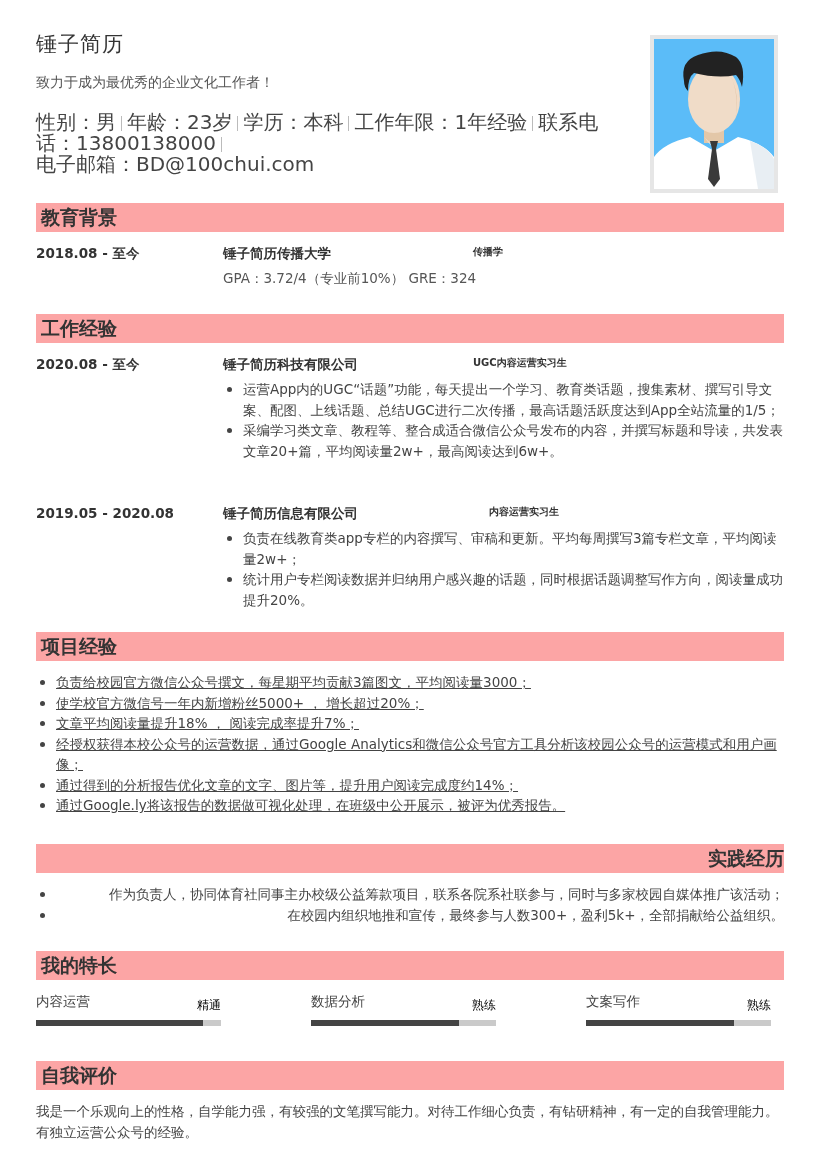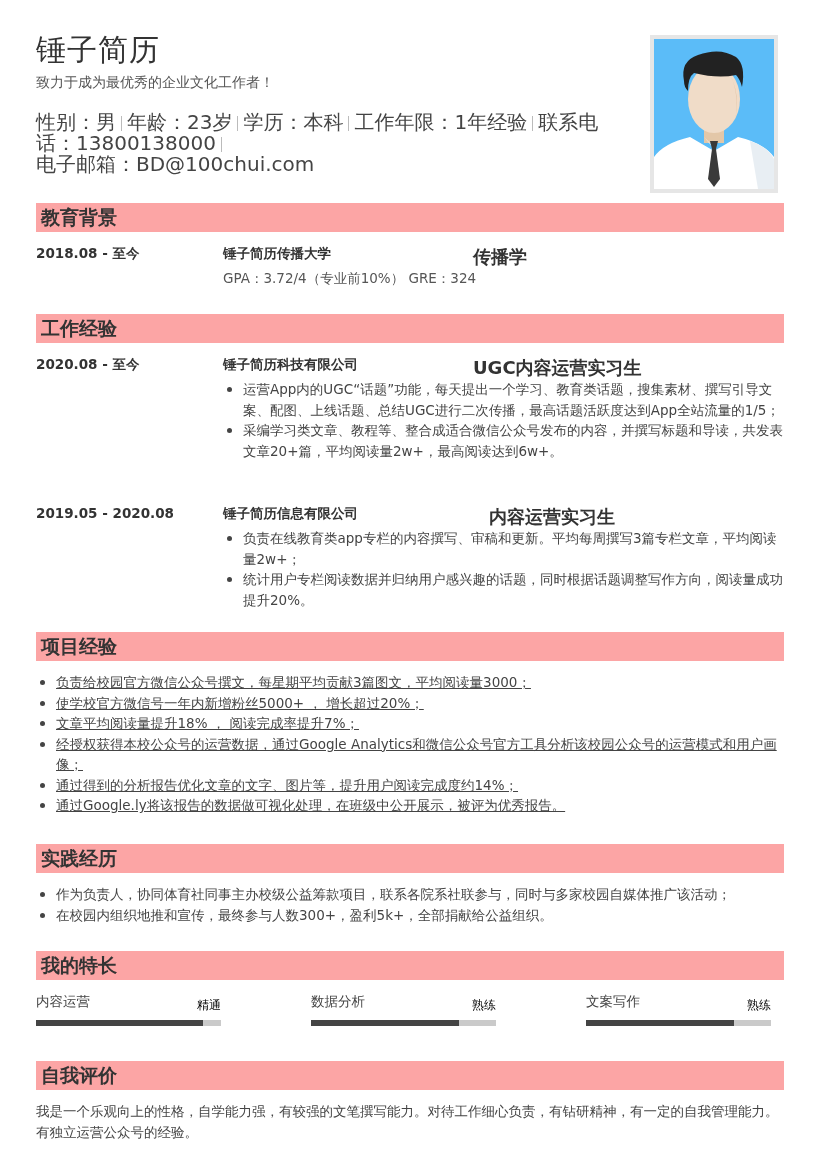--- a/index.html
+++ b/index.html
@@ -1,29 +1,29 @@
 <!DOCTYPE html>
 <html><head>
 <meta charset="utf-8">
 <style>
   * { margin:0; padding:0; box-sizing:border-box; }
   html, body { width:820px; height:1160px; background:#fff; }
   body { font-family: "DejaVu Sans", "Liberation Sans", sans-serif; color:#444; position:relative; overflow:hidden; }
-  .name { position:absolute; left:36px; top:30px; font-size:30px; color:#333; letter-spacing:1px; }
+  .name { position:absolute; left:36px; top:30px; font-size:21px; color:#333; letter-spacing:1px; }
   .motto { position:absolute; left:36px; top:74px; font-size:14px; color:#555; }
   .info { position:absolute; left:36px; top:112px; font-size:20px; color:#444; line-height:21px; width:580px; }
   .info .sep { display:inline-block; width:1px; height:15px; background:#bbb; margin:0 5px; vertical-align:-2px; }
   .photo { position:absolute; left:650px; top:35px; width:128px; height:158px; background:#e6e6e6; padding:4px; }
   .photo .bg { width:120px; height:150px; background:#5bbcf8; position:relative; overflow:hidden; }
   .section { position:absolute; left:36px; width:748px; }
   .sec-head { height:29px; background:#fca5a5; font-size:19px; font-weight:bold; color:#333; padding-left:5px; line-height:29px; }
   .row { position:relative; font-size:13.5px; }
   .date { position:absolute; left:0; font-weight:bold; color:#333; font-size:13.5px; }
   .org { position:absolute; left:187px; font-weight:bold; color:#333; font-size:13.5px;text-align:center; }
-  .role { position:absolute; left:437px; font-weight:bold; color:#333; font-size:18px; }
+  .role { position:absolute; left:437px; font-weight:bold; color:#333; font-size:10px; }
   .detail { position:absolute; left:187px; color:#555; font-size:13.5px; }
   ul.bul { list-style:none; font-size:13.5px; color:#444; line-height:20.5px; }
   ul.bul li { position:relative; padding-left:20px; }
   ul.bul li::before { content:""; position:absolute; left:4px; top:8px; width:5px; height:5px; border-radius:50%; background:#444; }
   .skill { position:absolute; width:185px; }
   .skill .sname { position:absolute; left:0; top:0; font-size:13.5px; color:#444; }
   .skill .slevel { position:absolute; right:0; top:4px; font-size:12px; color:#000000; }
   .skill .bar { position:absolute; left:0; top:27px; width:185px; height:6px; background:#cacaca; }
   .skill .fill { height:6px; background:#444; }
   .para { font-size:13.5px; color:#444; line-height:21px; }
@@ -91,21 +91,21 @@
   <ul class="bul" style="margin-top:11px; width:748px;text-decoration:underline;">
     <li>负责给校园官方微信公众号撰文，每星期平均贡献3篇图文，平均阅读量3000；</li>
     <li>使学校官方微信号一年内新增粉丝5000+ ， 增长超过20%；</li>
     <li>文章平均阅读量提升18% ， 阅读完成率提升7%；</li>
     <li>经授权获得本校公众号的运营数据，通过Google Analytics和微信公众号官方工具分析该校园公众号的运营模式和用户画像；</li>
     <li>通过得到的分析报告优化文章的文字、图片等，提升用户阅读完成度约14%；</li>
     <li>通过Google.ly将该报告的数据做可视化处理，在班级中公开展示，被评为优秀报告。</li>
   </ul>
 </div>
 
-<div class="section" style="top:844px;">
+<div class="section" style="top:844px;text-align:right;">
   <div class="sec-head">实践经历</div>
   <ul class="bul" style="margin-top:11px;">
     <li>作为负责人，协同体育社同事主办校级公益筹款项目，联系各院系社联参与，同时与多家校园自媒体推广该活动；</li>
     <li>在校园内组织地推和宣传，最终参与人数300+，盈利5k+，全部捐献给公益组织。</li>
   </ul>
 </div>
 
 <div class="section" style="top:951px; height:80px;">
   <div class="sec-head">我的特长</div>
   <div class="skill" style="left:0; top:42px;">

